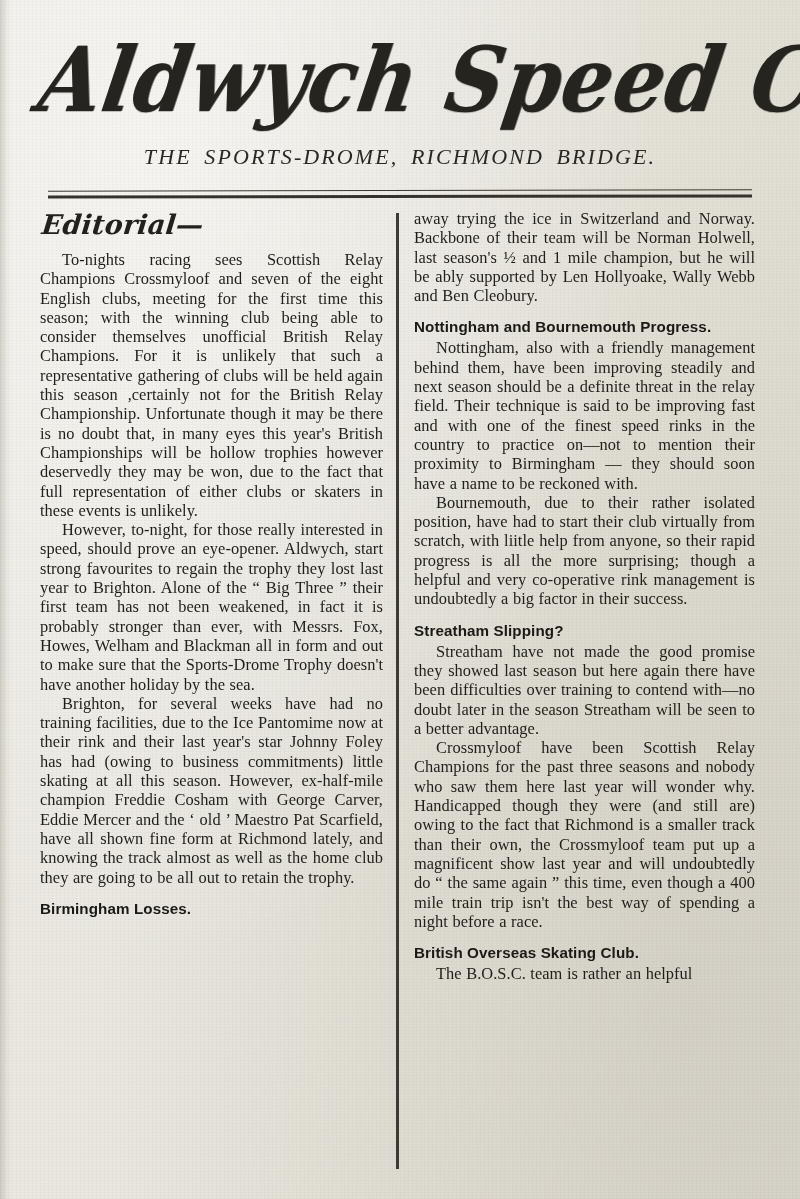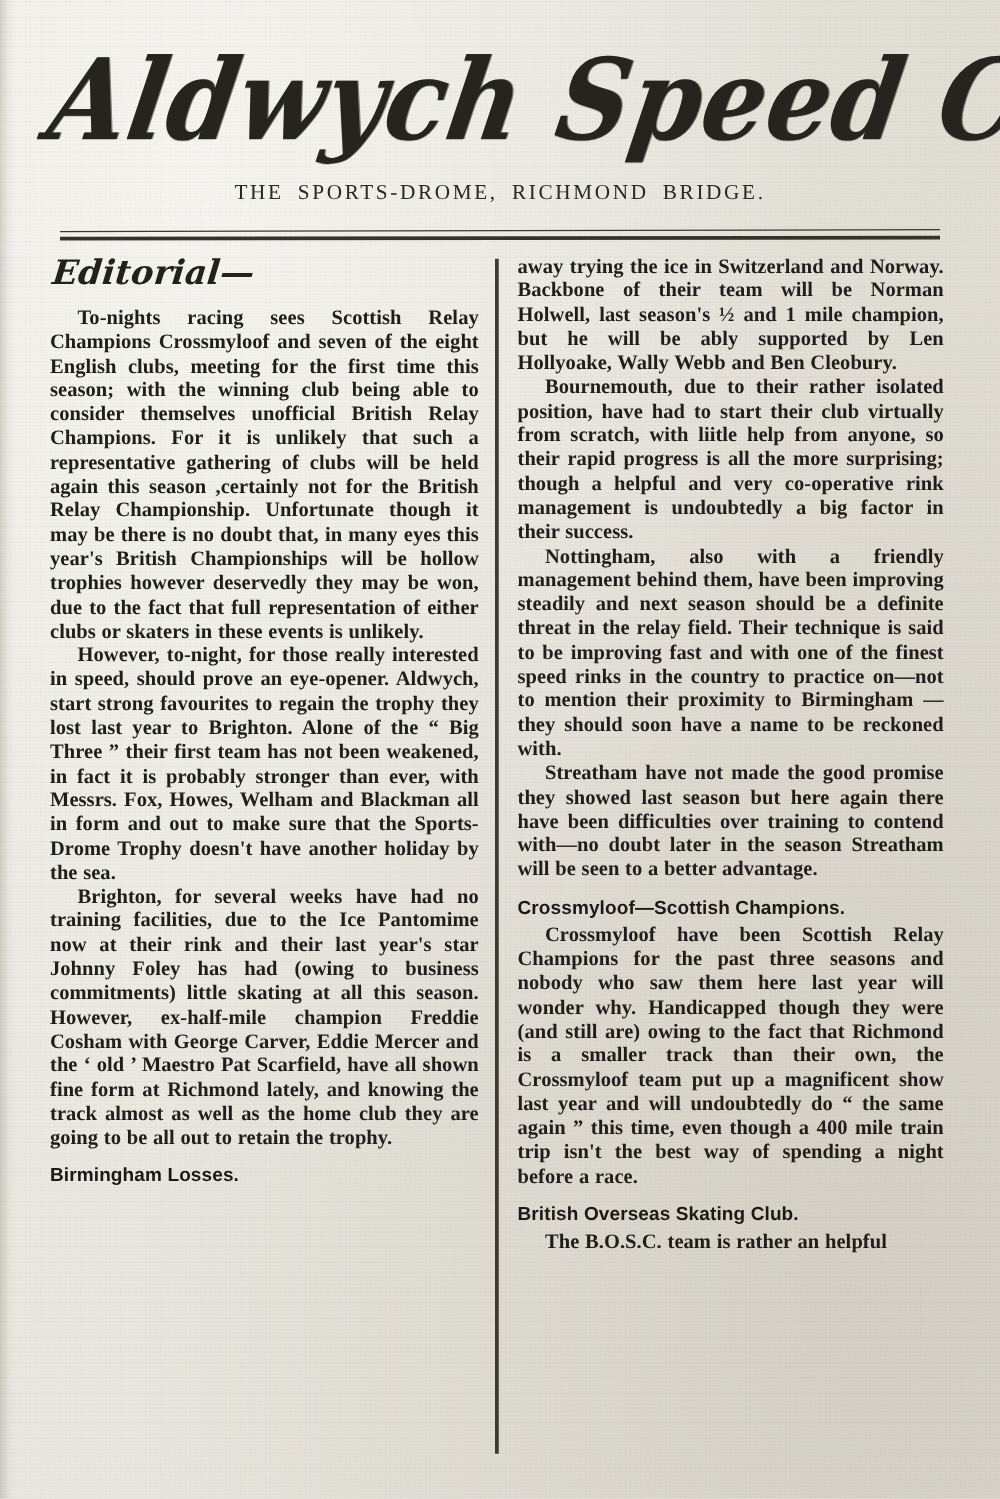--- a/index.html
+++ b/index.html
@@ -69,26 +69,27 @@
     transform-origin: center center;
     white-space: nowrap;
     text-shadow:
       1px 0 0 rgba(38,36,31,0.55),
       0 1px 0 rgba(38,36,31,0.25);
     margin: 0;
     padding: 4px 0 10px 0;
   }
   .venue-line {
     font-family: "Liberation Serif", "DejaVu Serif", serif;
-    font-size: 17px;
+    font-size: 22px;
     letter-spacing: 2.1px;
     word-spacing: 5px;
     color: #2a2824;
     margin: 12px 0 11px 0;
     padding-bottom: 6px;
+    font-style: italic;
   }
 
   
   .rules {
     position: relative;
     z-index: 2;
     margin: 14px 8px 0 8px;
     height: 9px;
   }
   .rule-thin {
@@ -153,21 +154,20 @@
     margin: 0;
     text-indent: 22px;
     text-align: justify;
     font-size: 16.4px;
     line-height: 19.3px;
     letter-spacing: 0.05px;
     color: #201e1a;
     word-spacing: 0.4px;
     -webkit-hyphens: none;
     hyphens: none;
-    font-weight: bold;
   }
   p.para + p.para { text-indent: 22px; }
   p.para.cont { text-indent: 0; }
 </style>
 </head>
 <body>
 
 <div id="paper">
 
   <div class="masthead">
@@ -189,24 +189,25 @@
           <p class="para">Brighton, for several weeks have had no training facilities, due to the Ice Pantomime now at their rink and their last year's star Johnny Foley has had (owing to business commitments) little skating at all this season.   However, ex-half-mile champion Freddie Cosham with George Carver, Eddie Mercer and the ‘ old ’ Maestro Pat Scarfield, have all shown fine form at Richmond lately, and knowing the track almost as well as the home club they are going to be all out to retain the trophy.</p>
           <div class="sec-head">Birmingham Losses.</div>
         </div>
     </div>
 
     <div class="col-divider"></div>
 
     <div class="col col-right">
       <div id="right-blocks">
           <p class="para cont">away trying the ice in Switzerland and Norway.   Backbone of their team will be Norman Holwell, last season's ½ and 1 mile champion, but he will be ably supported by Len Hollyoake, Wally Webb and Ben Cleobury.</p>
+          <div class="sec-head">Nottingham and Bournemouth Progress.</div>
+          <p class="para">Nottingham, also with a friendly management behind them, have been improving steadily and next season should be a definite threat in the relay field.   Their technique is said to be improving fast and with one of the finest speed rinks in the country to practice on—not to mention their proximity to Birmingham — they should soon have a name to be reckoned with.</p>
           <p class="para">Bournemouth, due to their rather isolated position, have had to start their club virtually from scratch, with liitle help from anyone, so their rapid progress is all the more surprising; though a helpful and very co-operative rink management is undoubtedly a big factor in their success.</p>
-          <p class="para">Nottingham, also with a friendly management behind them, have been improving steadily and next season should be a definite threat in the relay field.   Their technique is said to be improving fast and with one of the finest speed rinks in the country to practice on—not to mention their proximity to Birmingham — they should soon have a name to be reckoned with.</p>
+          <div class="sec-head">Streatham Slipping?</div>
           <p class="para">Streatham have not made the good promise they showed last season but here again there have been difficulties over training to contend with—no doubt later in the season Streatham will be seen to a better advantage.</p>
-          <div class="sec-head">Crossmyloof—Scottish Champions.</div>
           <p class="para">Crossmyloof have been Scottish Relay Champions for the past three seasons and nobody who saw them here last year will wonder why.   Handicapped though they were (and still are) owing to the fact that Richmond is a smaller track than their own, the Crossmyloof team put up a magnificent show last year and will undoubtedly do “ the same again ” this time, even though a 400 mile train trip isn't the best way of spending a night before a race.</p>
           <div class="sec-head">British Overseas Skating Club.</div>
           <p class="para">The B.O.S.C. team is rather an helpful</p>
         </div>
     </div>
   </div>
 
 </div>
 
 </body></html>

